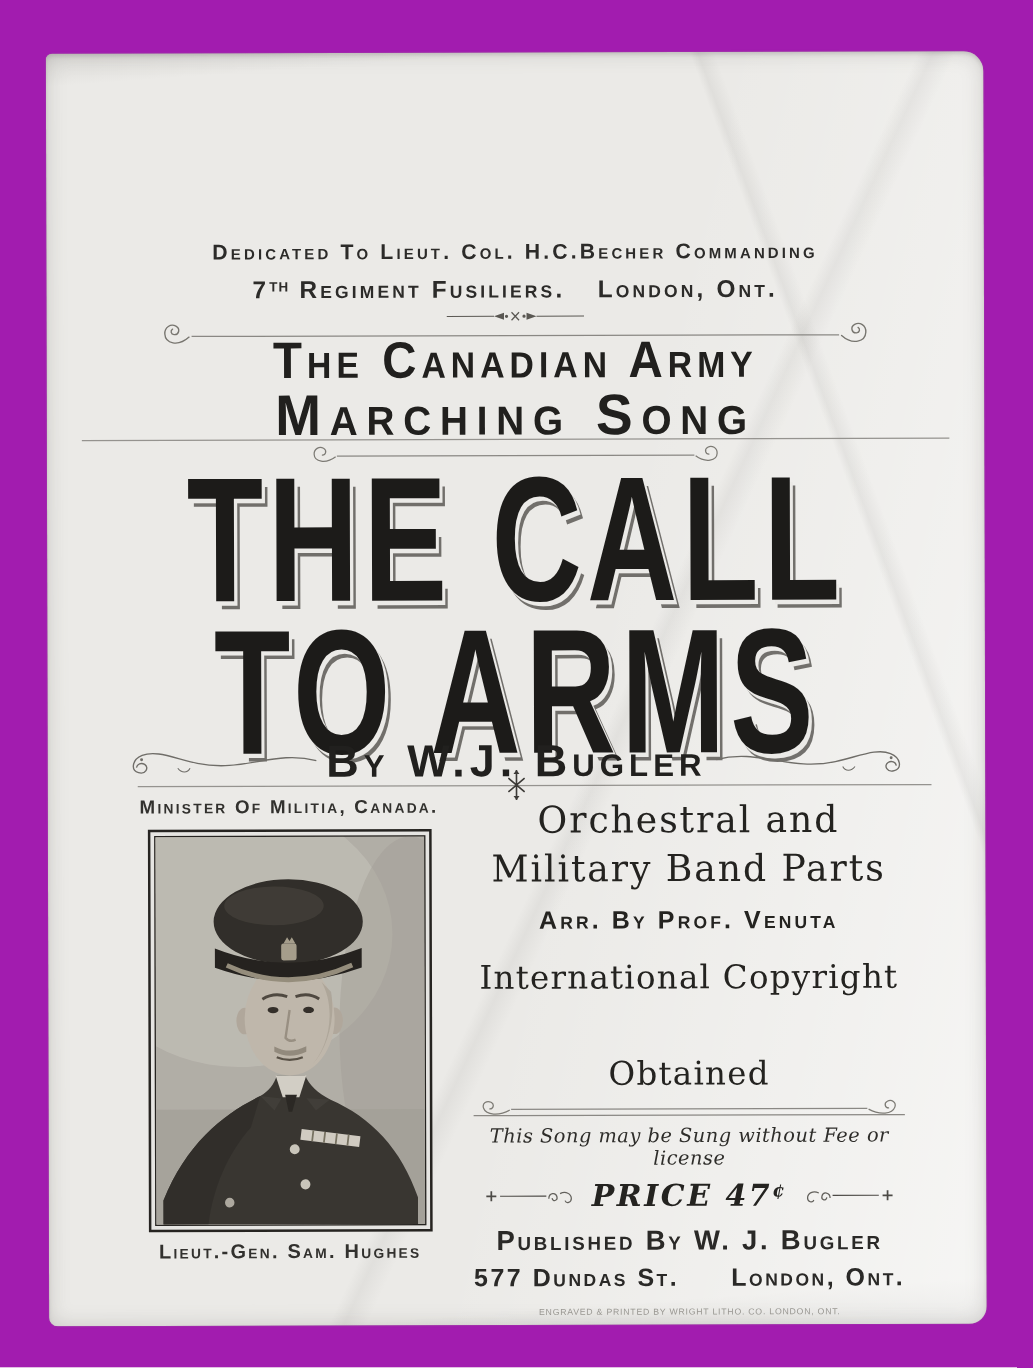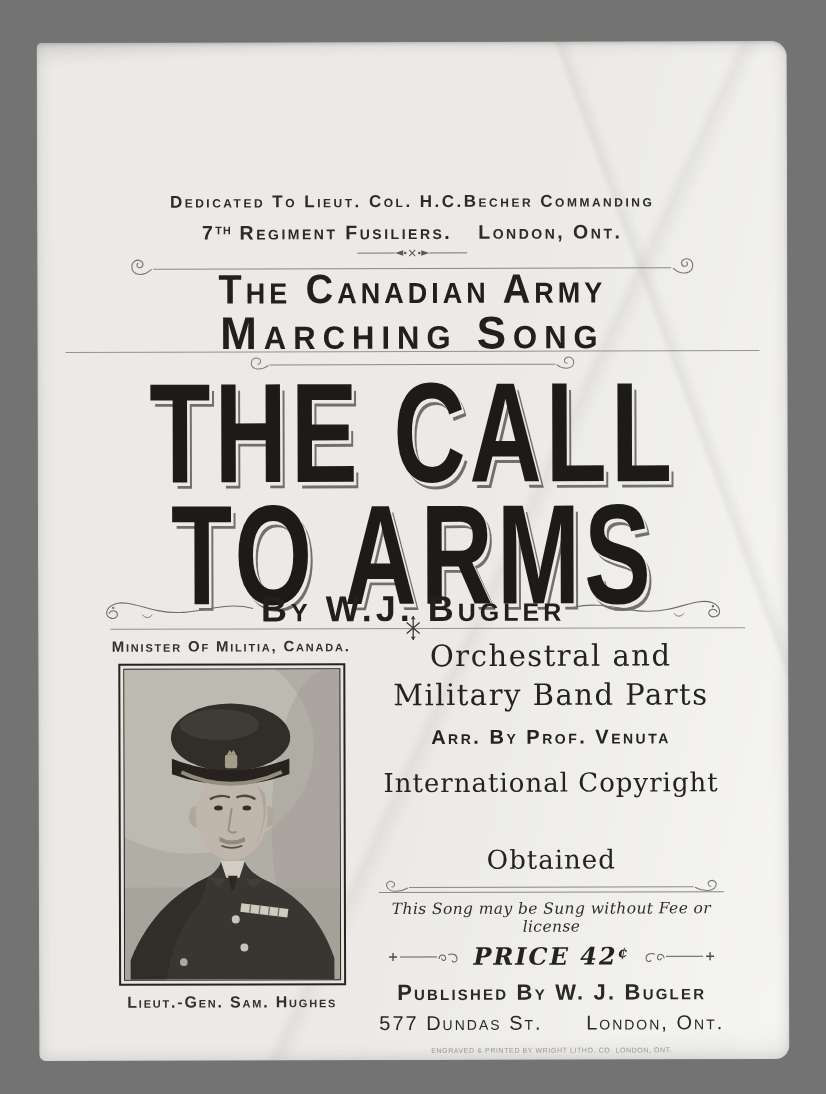--- a/index.html
+++ b/index.html
@@ -1,18 +1,18 @@
 <!DOCTYPE html>
 <html><head>
 <meta charset="utf-8">
 <style>
   * { margin:0; padding:0; box-sizing:border-box; }
   html,body { width:826px; height:1094px; }
   body { background:#ffffff; font-family:"Liberation Sans", sans-serif; }
-  .stage { position:relative; width:826px; height:1094px; background:#737373; overflow:hidden;padding-left:28px; }
+  .stage { position:relative; width:826px; height:1094px; background:#a21caf; overflow:hidden;padding-left:28px; }
 
   .paper {
     position:absolute; left:38px; top:42px; width:750px; height:1018px;
     background:
       linear-gradient(115deg, rgba(0,0,0,0) 57%, rgba(90,88,84,.07) 58%, rgba(0,0,0,0) 59.5%),
       linear-gradient(70deg,  rgba(0,0,0,0) 79%, rgba(90,88,84,.08) 79.6%, rgba(0,0,0,0) 80.8%),
       linear-gradient(283deg, rgba(255,255,255,.55) 0%, rgba(255,255,255,0) 45%),
       linear-gradient(176deg, rgba(70,68,64,.10) 0%, rgba(0,0,0,0) 2.5%, rgba(0,0,0,0) 96.5%, rgba(70,68,64,.12) 100%),
       #ebeae7;
     border-radius: 5px 16px 14px 7px;
@@ -74,21 +74,21 @@
   .arranger { margin-top:11px; font-size:20px; font-weight:bold; letter-spacing:2.5px; color:#242320; }
   .copy-line { font-family:"DejaVu Serif", serif; font-size:26px; letter-spacing:1px; color:#242320; line-height:1.25;margin-top:44px; }
   .copy-line.first { margin-top:18px; }
   .copy-flourish { margin-top:2px; }
   .copy-rule { margin-top:-4px; border-top:1px solid #8a8884; }
   .license { margin-top:7px; font-family:"DejaVu Serif", serif; font-style:italic; font-size:15.5px; letter-spacing:.4px; color:#2e2d2a;text-align:center; }
   .price-row { margin-top:6px; display:flex; align-items:center; justify-content:center; gap:8px; }
   .price-text { font-family:"DejaVu Serif", serif; font-style:italic; font-weight:bold; font-size:24px; letter-spacing:2px; color:#242320; white-space:nowrap; }
   .price-text .cent { font-size:.6em; vertical-align:.5em; }
   .publisher { margin-top:9px; font-size:22px; font-weight:bold; letter-spacing:2.2px; color:#2a2927; }
-  .address-row { margin-top:6px; display:flex; justify-content:space-between; font-size:20px; font-weight:normal; letter-spacing:2px; color:#2a2927; }
+  .address-row { margin-top:6px; display:flex; justify-content:space-between; font-size:20px; font-weight:bold; letter-spacing:2px; color:#2a2927; }
   .imprint { margin-top:12px; font-size:7px; letter-spacing:.6px; color:#999792; }
 
   .flip { transform:scaleX(-1); }
 </style>
 </head>
 <body>
 
 <div class="stage">
   <div class="paper">
 
@@ -220,21 +220,21 @@
         </svg>
       </div>
       <div class="copy-rule"></div>
       <div class="license">This Song may be Sung without Fee or license</div>
       <div class="price-row">
         <svg width="80" height="16" viewBox="0 0 80 16">
           <path d="M4 8 H12 M8 4 V12" stroke="#4c4a46" stroke-width="1.4"></path>
           <path d="M15 8 H52" stroke="#4c4a46" stroke-width="0.9"></path>
           <path d="M54 10 c0 -4.5 5.5 -5.5 6.5 -1.5 c0.8 3.2 -3.4 4.4 -3.9 1 M63 6 c4.5 -2.2 9 0 9 4 c0 3.2 -4 4.3 -5 1.6" fill="none" stroke="#63615c" stroke-width="1"></path>
         </svg>
-        <div class="price-text"><span>PRICE 42</span><span class="cent">¢</span></div>
+        <div class="price-text"><span>PRICE 47</span><span class="cent">¢</span></div>
         <svg class="flip" width="80" height="16" viewBox="0 0 80 16">
           <path d="M4 8 H12 M8 4 V12" stroke="#4c4a46" stroke-width="1.4"></path>
           <path d="M15 8 H52" stroke="#4c4a46" stroke-width="0.9"></path>
           <path d="M54 10 c0 -4.5 5.5 -5.5 6.5 -1.5 c0.8 3.2 -3.4 4.4 -3.9 1 M63 6 c4.5 -2.2 9 0 9 4 c0 3.2 -4 4.3 -5 1.6" fill="none" stroke="#63615c" stroke-width="1"></path>
         </svg>
       </div>
       <div class="sc publisher">Published By W. J. Bugler</div>
       <div class="address-row">
         <span class="sc">577 Dundas St.</span>
         <span class="sc">London, Ont.</span>

